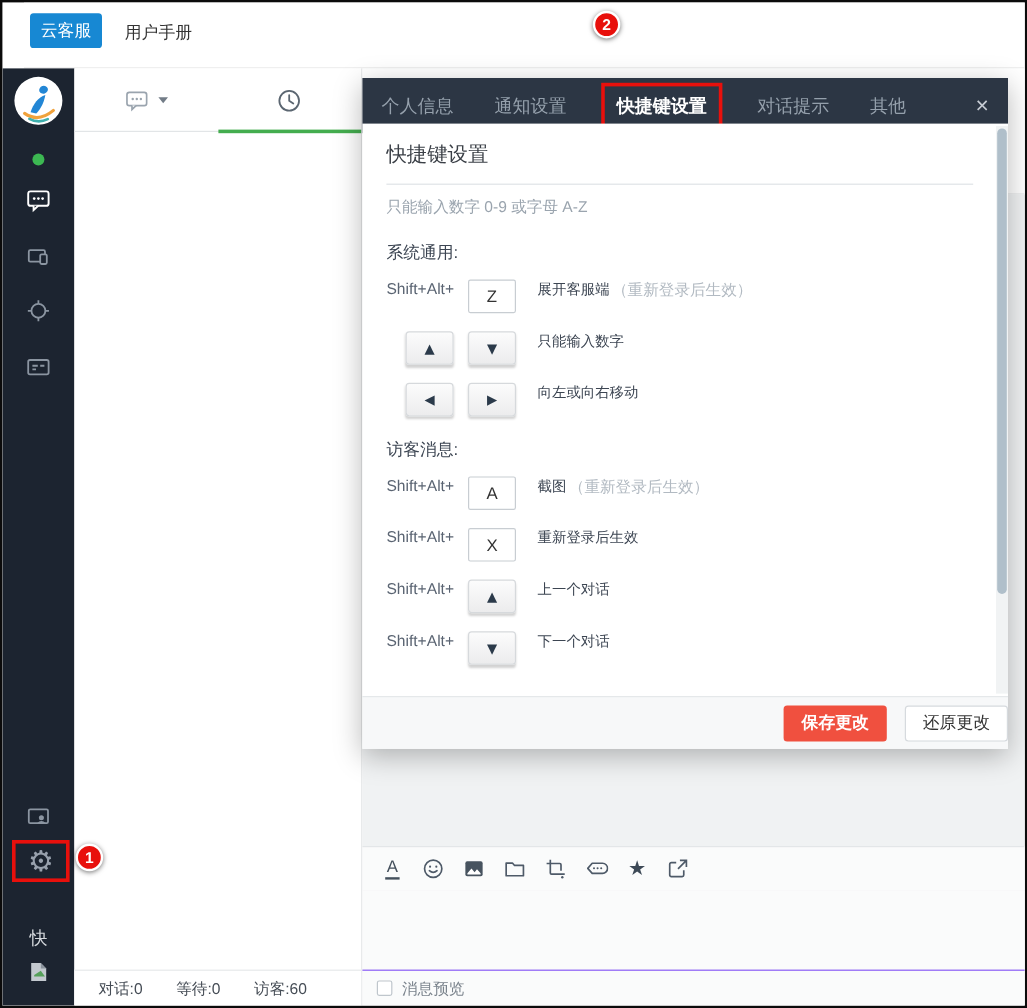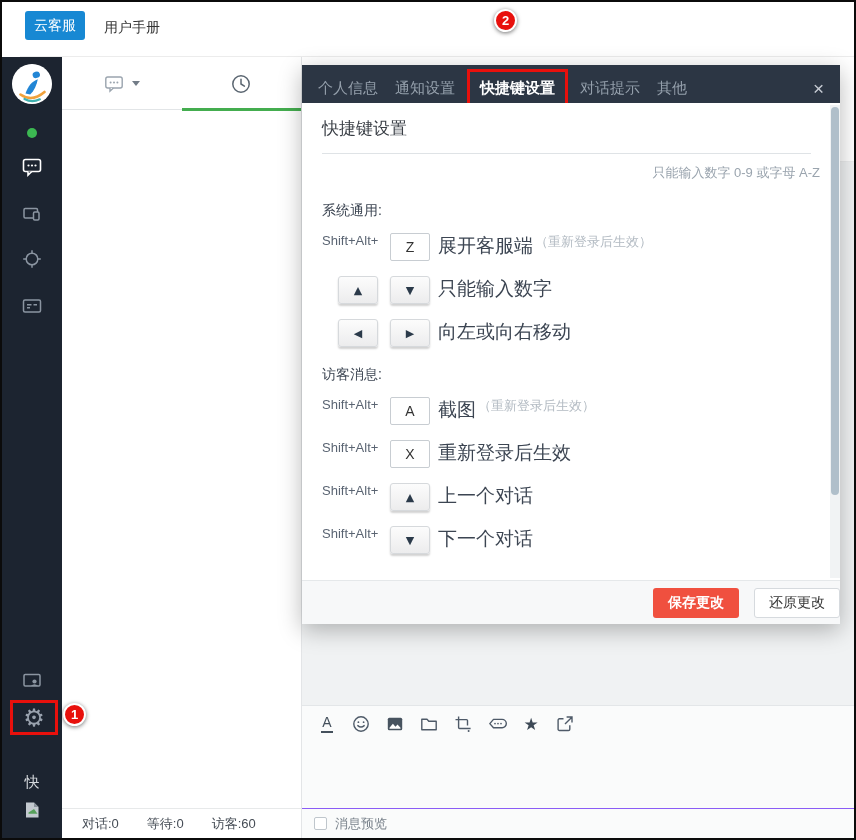--- a/index.html
+++ b/index.html
@@ -46,44 +46,44 @@
   .mainbottom { position:absolute; left:0; right:0; bottom:0; height:30px; background:#fafbfb; border-top:1px solid #8b5cf6;
     display:flex; align-items:center; padding-left:12px; gap:8px; font-size:13px; color:#7a838c; }
   .checkbox { width:13px; height:13px; border:1px solid #bfc6cc; border-radius:2px; background:#fff; cursor:pointer; }
   .tb-icon { width:20px; height:20px; display:flex; align-items:center; justify-content:center; cursor:pointer; }
   .icon-a { font-size:14px; color:#44505c; border-bottom:2px solid #44505c; line-height:1.05; padding:0 1px 1px; }
   .icon-star { font-size:17px; color:#3d4956; line-height:1; font-family:"DejaVu Sans",sans-serif; }
   
   .modal { position:absolute; left:300px; top:63px; width:538px; height:559px; background:#fff; z-index:40;
     box-shadow:0 6px 22px rgba(0,0,0,.28); }
   .m-head { position:absolute; left:0; top:0; right:0; height:46px; background:#2c3644; display:flex; align-items:center;
-    padding:0 16px; gap:17px; }
+    padding:0 16px; gap:34px; }
   .m-tab { font-size:15px; color:#95a0ac; cursor:pointer; white-space:nowrap; }
   .m-tab-activewrap { position:relative; padding:0 8px; }
   .m-tab.active { color:#fff; font-weight:bold; display:inline-block; padding-bottom:6px; border-bottom:2px solid #fff; margin-bottom:-8px; }
   .red-frame { position:absolute; left:-5px; top:-10px; right:-5px; bottom:-9px; border:3px solid #e8100c; pointer-events:none; }
   .m-close { margin-left:auto; color:#c7ccd4; font-size:19px; cursor:pointer; line-height:1; }
   .m-body { position:absolute; left:0; top:38px; right:0; bottom:44px; background:#fff; padding:0 20px; overflow:hidden; }
   .m-title { margin-top:13px; font-size:17px; color:#3a3f46; font-weight:normal; line-height:26px; }
   .m-hr { margin-top:11px; border:none; border-top:1px solid #dfe3e6; width:489px; }
-  .m-hint { margin-top:10px; font-size:13px; color:#9aa4ae; line-height:18px;text-align:right; }
+  .m-hint { margin-top:10px; font-size:13px; color:#9aa4ae; line-height:18px; }
   .m-section { font-size:14px; color:#3c4552; line-height:20px; }
   .sec1 { margin-top:18px; } .sec2 { margin-top:17px; }
   .srow { display:flex; height:28px; }
   .r-m13 { margin-top:13px; } .r-m15 { margin-top:15px; }
   .slabel { width:68px; font-size:13px; color:#5a6472; }
   .sspacer { width:16px; }
   .keyinput { width:40px; height:28px; border:1px solid #c8cdd2; border-radius:2px; background:#fff; text-align:center;
     font-size:14px; color:#333; font-family:"Liberation Sans","DejaVu Sans",sans-serif; }
   .keybtn { width:40px; height:28px; border:1px solid #d6d9dc; border-radius:3px; background:linear-gradient(#fcfcfc,#ececed);
     box-shadow:0 2px 2px rgba(0,0,0,.18); color:#2b3a4a; font-size:11px; display:flex; align-items:center; justify-content:center;
     cursor:pointer; font-family:"DejaVu Sans",sans-serif; }
   .keybtn + .keybtn, .keyinput + .keybtn { margin-left:12px; }
   .srow .keyinput { margin-left:0; }
-  .sdesc { margin-left:8px; font-size:19px; color:#3c4552; }
+  .sdesc { margin-left:18px; font-size:12px; color:#3c4552; }
   .snote { font-size:13px; color:#b2bac2; margin-left:2px; }
   .m-scroll-track { position:absolute; right:0; top:40px; bottom:46px; width:10px; background:#f1f3f4; }
   .m-scroll-thumb { position:absolute; right:1px; top:2px; width:8px; height:388px; background:#b0bfca; border-radius:4px; cursor:pointer; }
   .m-foot { position:absolute; left:0; right:0; bottom:0; height:44px; background:#f7f8f9; border-top:1px solid #e5e8ea;
     display:flex; align-items:center; justify-content:flex-end; gap:15px; }
   .btn-save { height:30px; padding:0 15px; background:#f0503f; color:#fff; border:none; border-radius:3px; font-size:14px;
     font-weight:bold; cursor:pointer; }
   .btn-revert { height:30px; padding:0 14px; background:#fff; color:#333; border:1px solid #d6dade; border-radius:3px;
     font-size:14px; cursor:pointer; }
   svg { display:block; }

